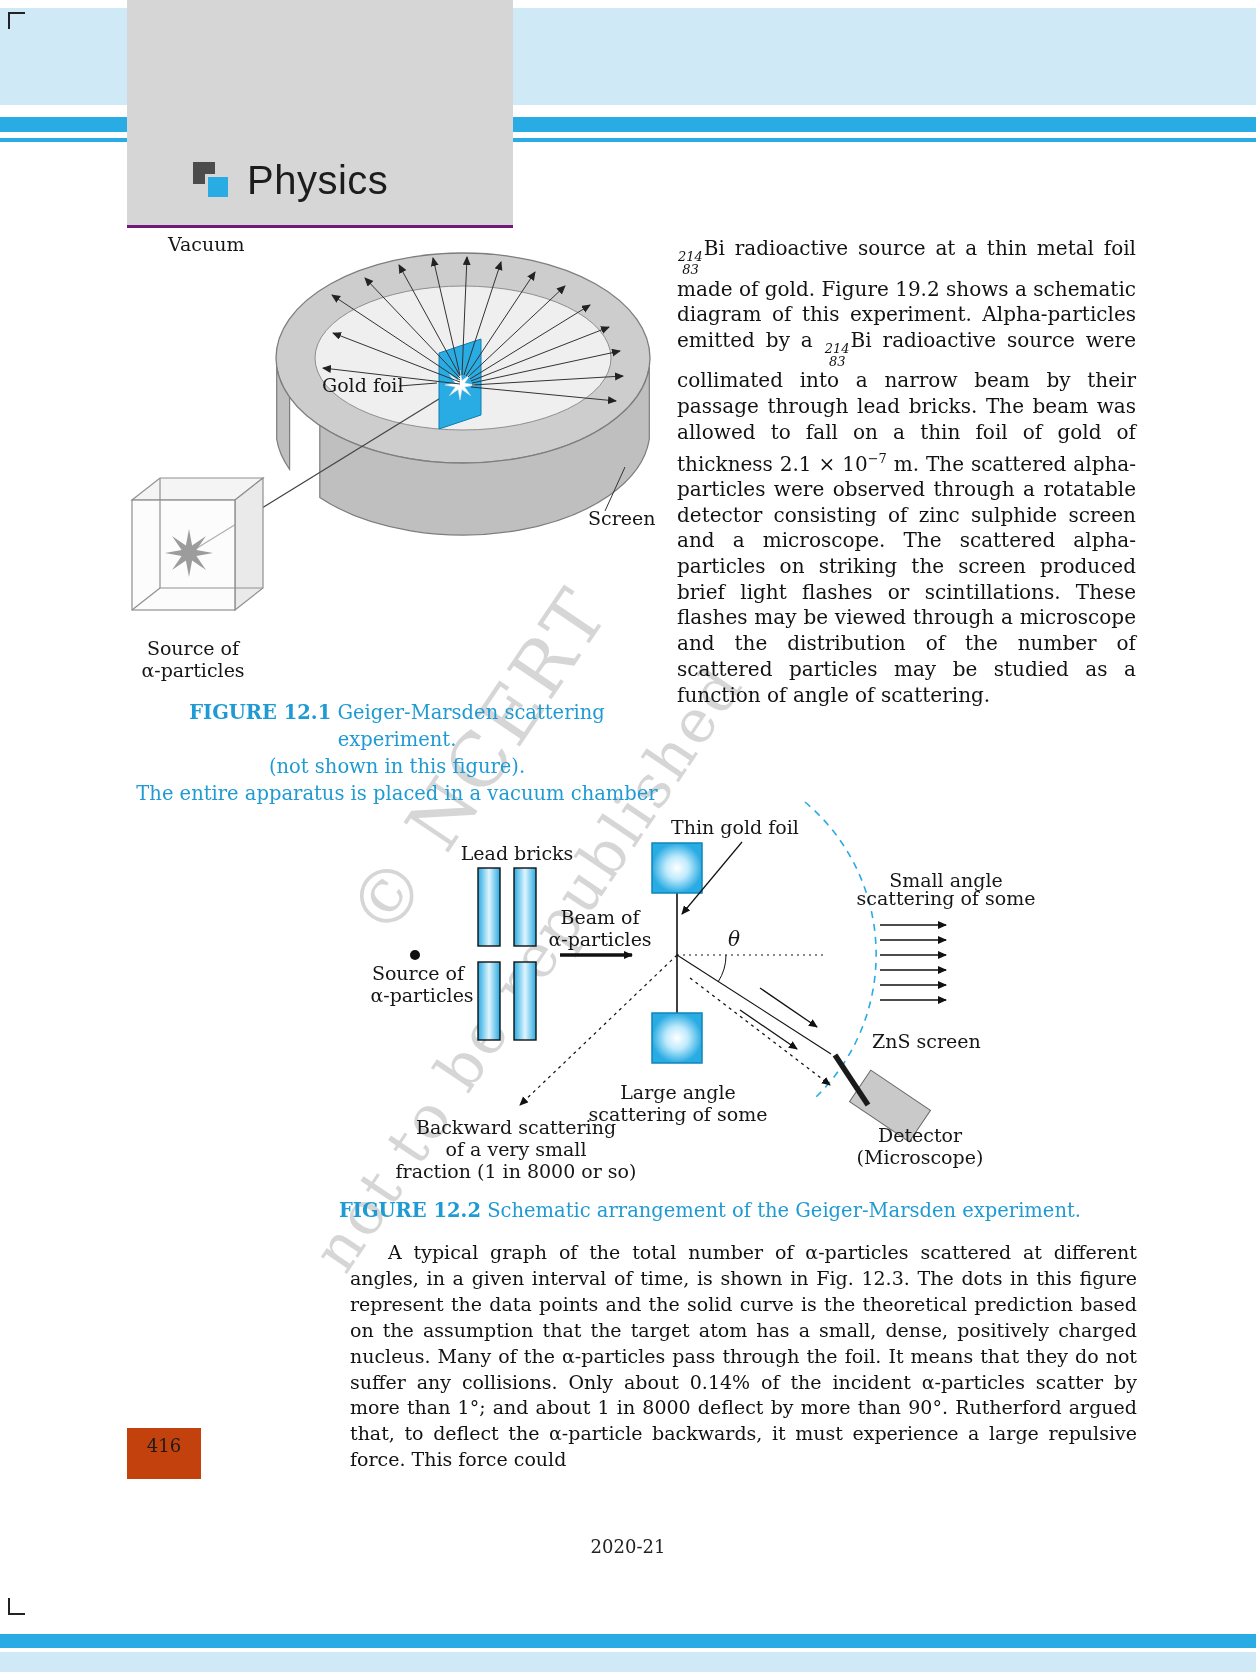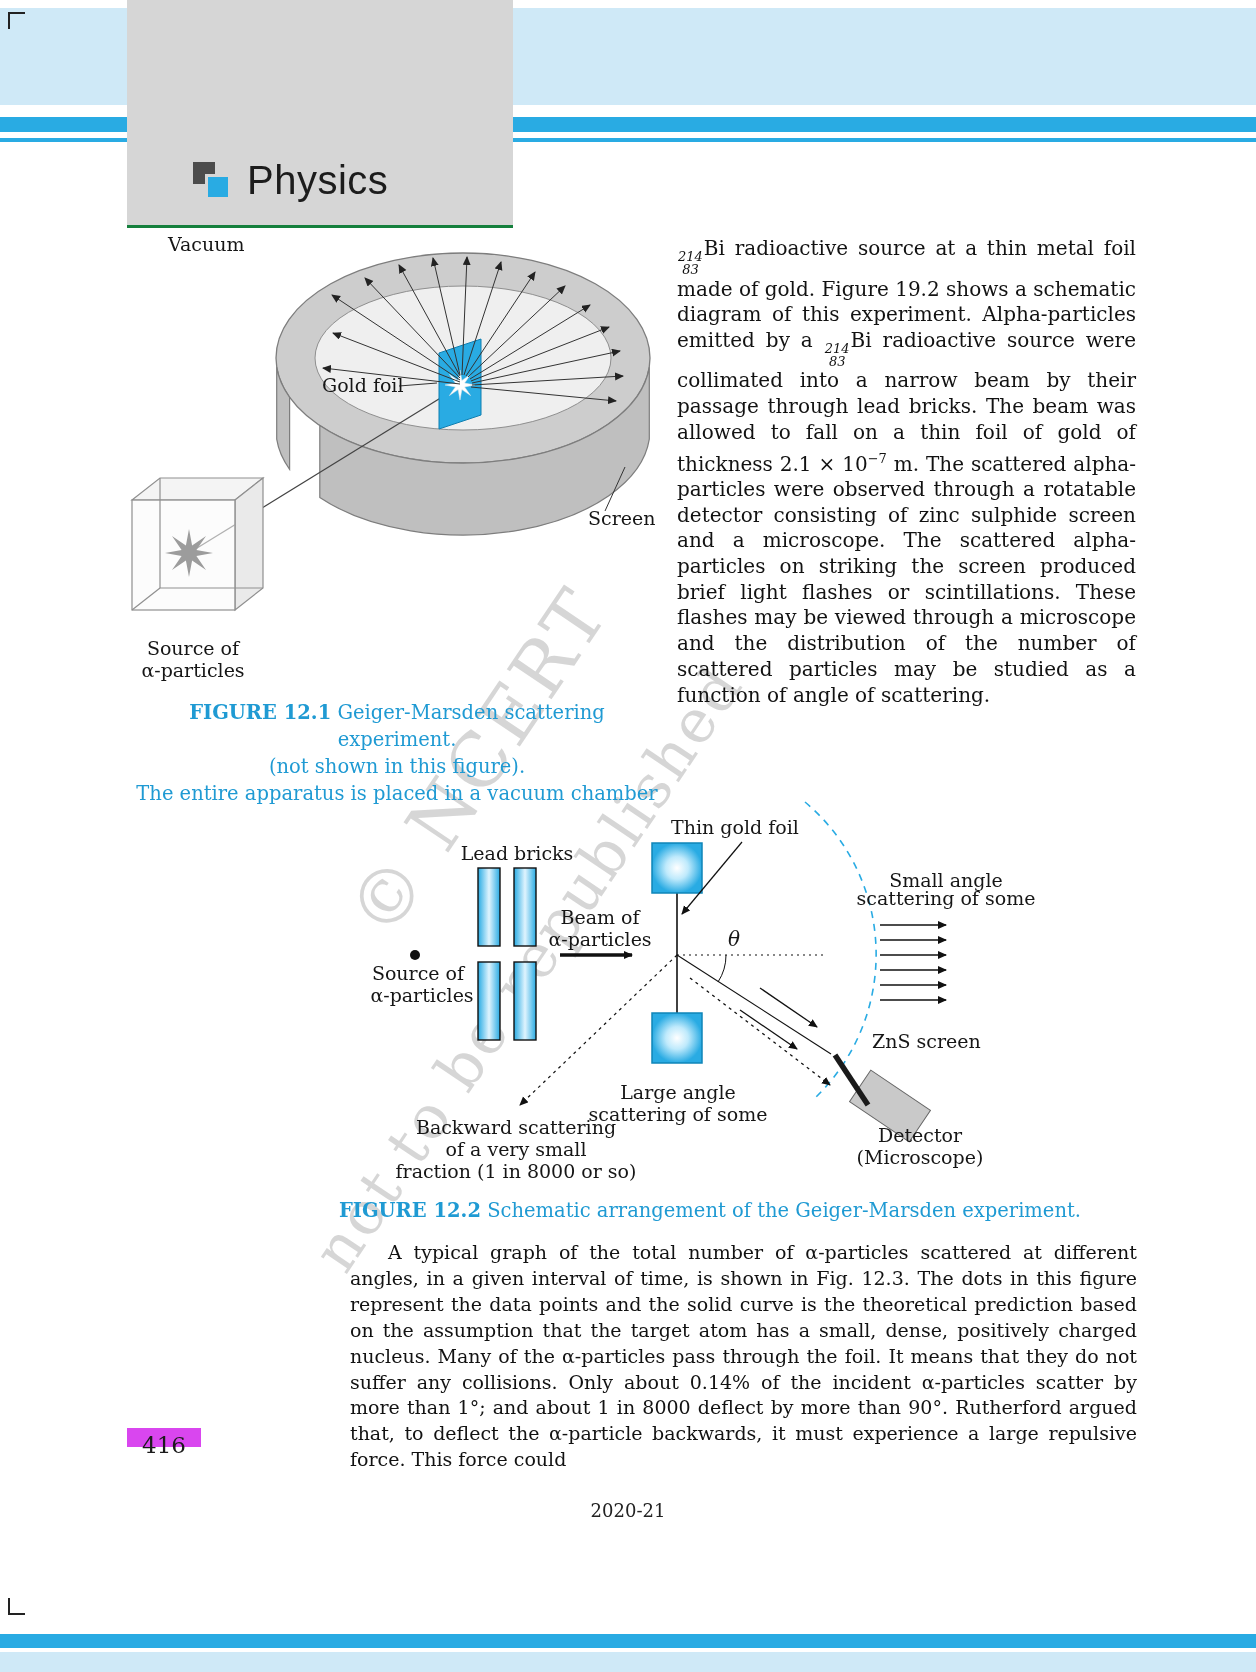--- a/index.html
+++ b/index.html
@@ -15,21 +15,21 @@
   .crop{position:absolute;width:15px;height:15px;}
   .crop-tl{left:8px;top:12px;border-left:2px solid #222;border-top:2px solid #222;}
   .crop-bl{left:8px;top:1598px;border-left:2px solid #222;border-bottom:2px solid #222;}
   
   .wm{position:absolute;color:#9a9a9a;opacity:.40;white-space:nowrap;letter-spacing:3px;
       transform:translate(-50%,-50%) rotate(-56deg);font-family:"DejaVu Serif",serif;}
   .wm1{left:478px;top:762px;font-size:74px;}
   .wm2{left:528px;top:968px;font-size:60px;}
   
   .gray-box{position:absolute;left:127px;top:0;width:386px;height:225px;background:#d6d6d6;
-            border-bottom:3px solid #15803d;}
+            border-bottom:3px solid #701a75;}
   .brand{position:absolute;left:66px;top:158px;display:flex;align-items:flex-start;}
   .logo{position:relative;width:40px;height:42px;margin-right:14px;margin-top:4px;}
   .logo .sq1{position:absolute;left:0;top:0;width:22px;height:22px;background:#4c4c4c;}
   .logo .sq2{position:absolute;left:12px;top:12px;width:20px;height:20px;background:#29abe3;
              border:3px solid #d6d6d6;}
   .brand-title{font-family:"Liberation Sans",sans-serif;font-size:40px;color:#1c1c1c;letter-spacing:.5px;}
   
   .fig-svg{position:absolute;}
   #fig1{left:127px;top:225px;}
   #fig2{left:280px;top:798px;}
@@ -42,23 +42,23 @@
   .cap-bold{font-weight:bold;margin-top:36px;}
   
   .intro-col{position:absolute;left:677px;top:236px;width:459px;text-align:justify;
              font-size:20px;line-height:25.7px;color:#121212;}
   .iso{display:inline-flex;flex-direction:column;align-items:center;vertical-align:-6px;
        line-height:1.02;font-size:13px;margin:0 1px;font-style:italic;}
   .body-para{position:absolute;left:350px;top:1240px;width:787px;text-align:justify;
              font-size:19px;line-height:25.9px;color:#121212;}
   .body-para .indent{display:inline-block;width:38px;}
   
-  .page-badge{position:absolute;left:127px;top:1428px;width:74px;height:19px;background:#d946ef;
-              font-size:23px;text-align:center;line-height:35px;color:#1b1b1b;}
-  .footer-year{position:absolute;left:0;top:1500px;width:100%;text-align:center;
+  .page-badge{position:absolute;left:127px;top:1428px;width:74px;height:51px;background:#c2410c;
+              font-size:18px;text-align:center;line-height:35px;color:#1b1b1b;}
+  .footer-year{position:absolute;left:0;top:1536px;width:100%;text-align:center;
                font-size:18px;color:#222;}
 </style>
 </head>
 <body>
 
 <div class="page">
 
   <div class="band band-light-top"></div>
   <div class="band band-mid-top"></div>
   <div class="band band-thin-top"></div>

